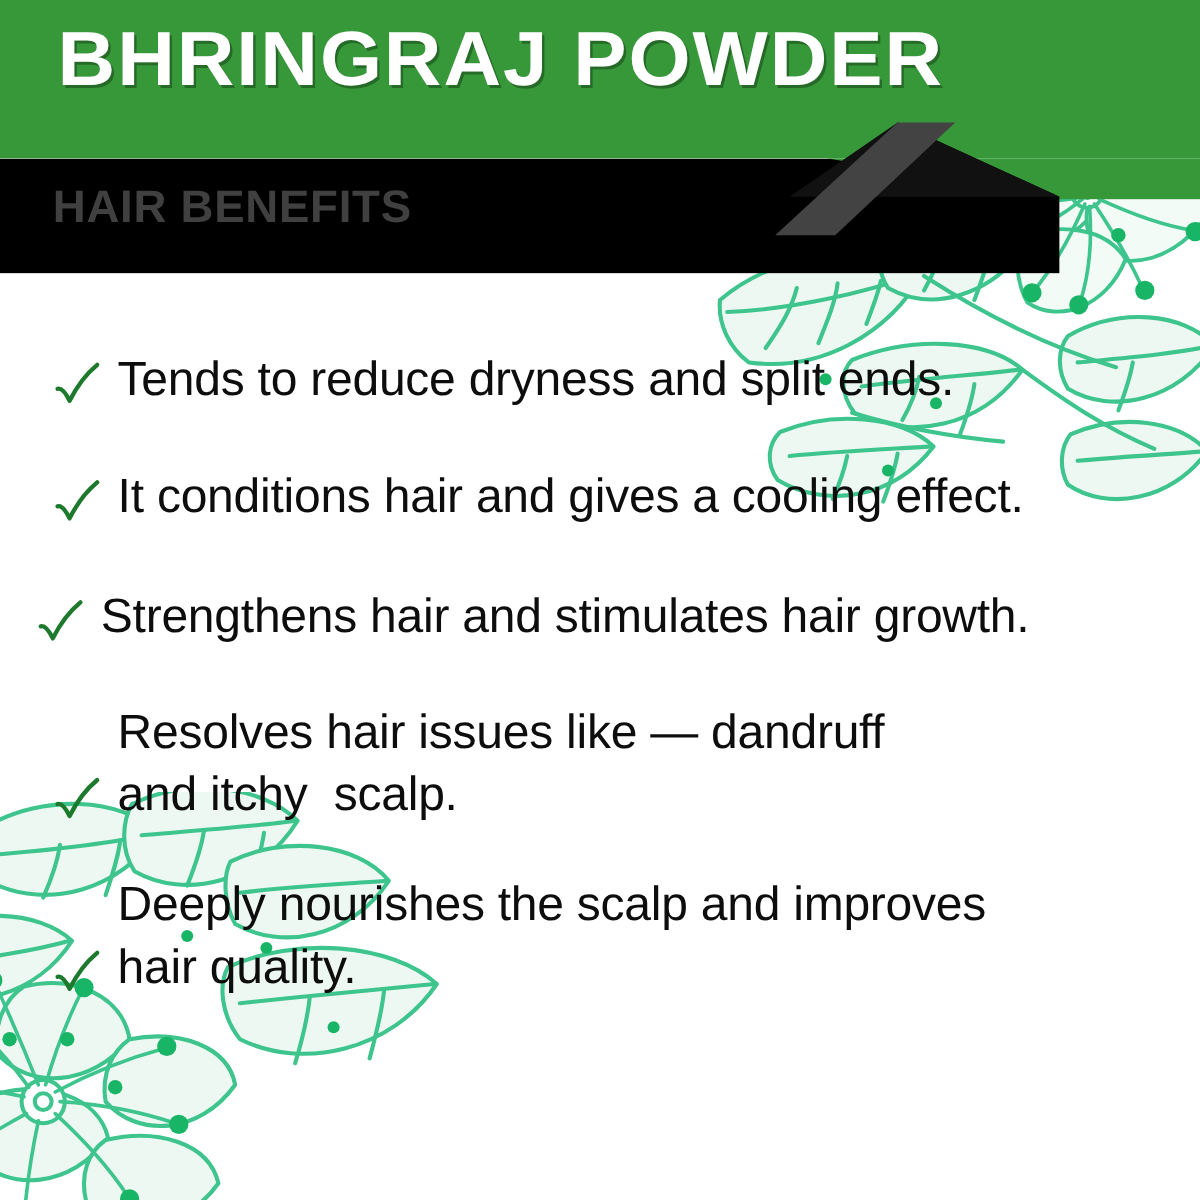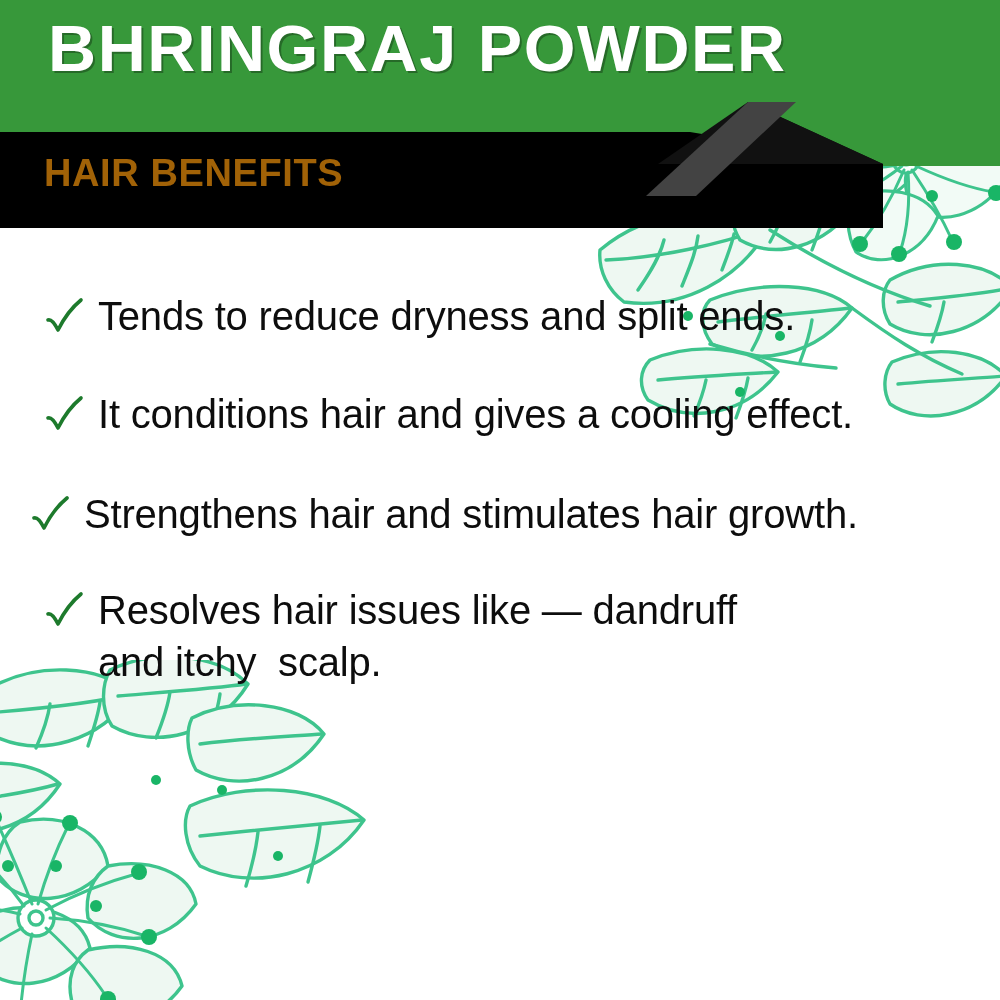--- a/index.html
+++ b/index.html
@@ -86,39 +86,39 @@
     transform-origin: left center;
     text-shadow: 2px 2px 0 rgba(0,0,0,0.30);
     white-space: nowrap;
   }
   .title-sub {
     position: absolute;
     left: 44px;
     top: 154px;
     font-size: 38px;
     font-weight: 700;
-    color: #a16207;
+    color: #404040;
     letter-spacing: 0.6px;
     line-height: 1;
     transform: scaleX(1.0);
     transform-origin: left center;
     white-space: nowrap;
   }
 
   
   .benefits {
     position: absolute;
     left: 0;
     top: 290px;
     width: 1000px;
   }
   .benefit-row {
     position: relative;
     display: flex;
-    align-items: flex-start;
+    align-items: flex-end;
     padding-left: 44px;
     margin-bottom: 48px;
   }
   .check-icon {
     flex: 0 0 auto;
     width: 40px;
     height: 44px;
     margin-top: 4px;
     margin-right: 14px;
   }
@@ -314,15 +314,22 @@
     </div>
 
     <div class="benefit-row r4">
       <svg class="check-icon" viewBox="0 0 40 44" xmlns="http://www.w3.org/2000/svg">
         <path d="M4 26 C7 25 10 28 14 36 C18 28 26 15 37 6" fill="none" stroke="#1d7a2c" stroke-width="3.6" stroke-linecap="round" stroke-linejoin="round"></path>
       </svg>
       <div class="benefit-text">Resolves hair issues like — dandruff
 and itchy  scalp.</div>
     </div>
 
+    <div class="benefit-row r5">
+      <svg class="check-icon" viewBox="0 0 40 44" xmlns="http://www.w3.org/2000/svg">
+        <path d="M4 26 C7 25 10 28 14 36 C18 28 26 15 37 6" fill="none" stroke="#1d7a2c" stroke-width="3.6" stroke-linecap="round" stroke-linejoin="round"></path>
+      </svg>
+      <div class="benefit-text">Deeply nourishes the scalp and improves
+hair quality.</div>
+    </div>
 
   </div>
 </div>
 
 </body></html>

